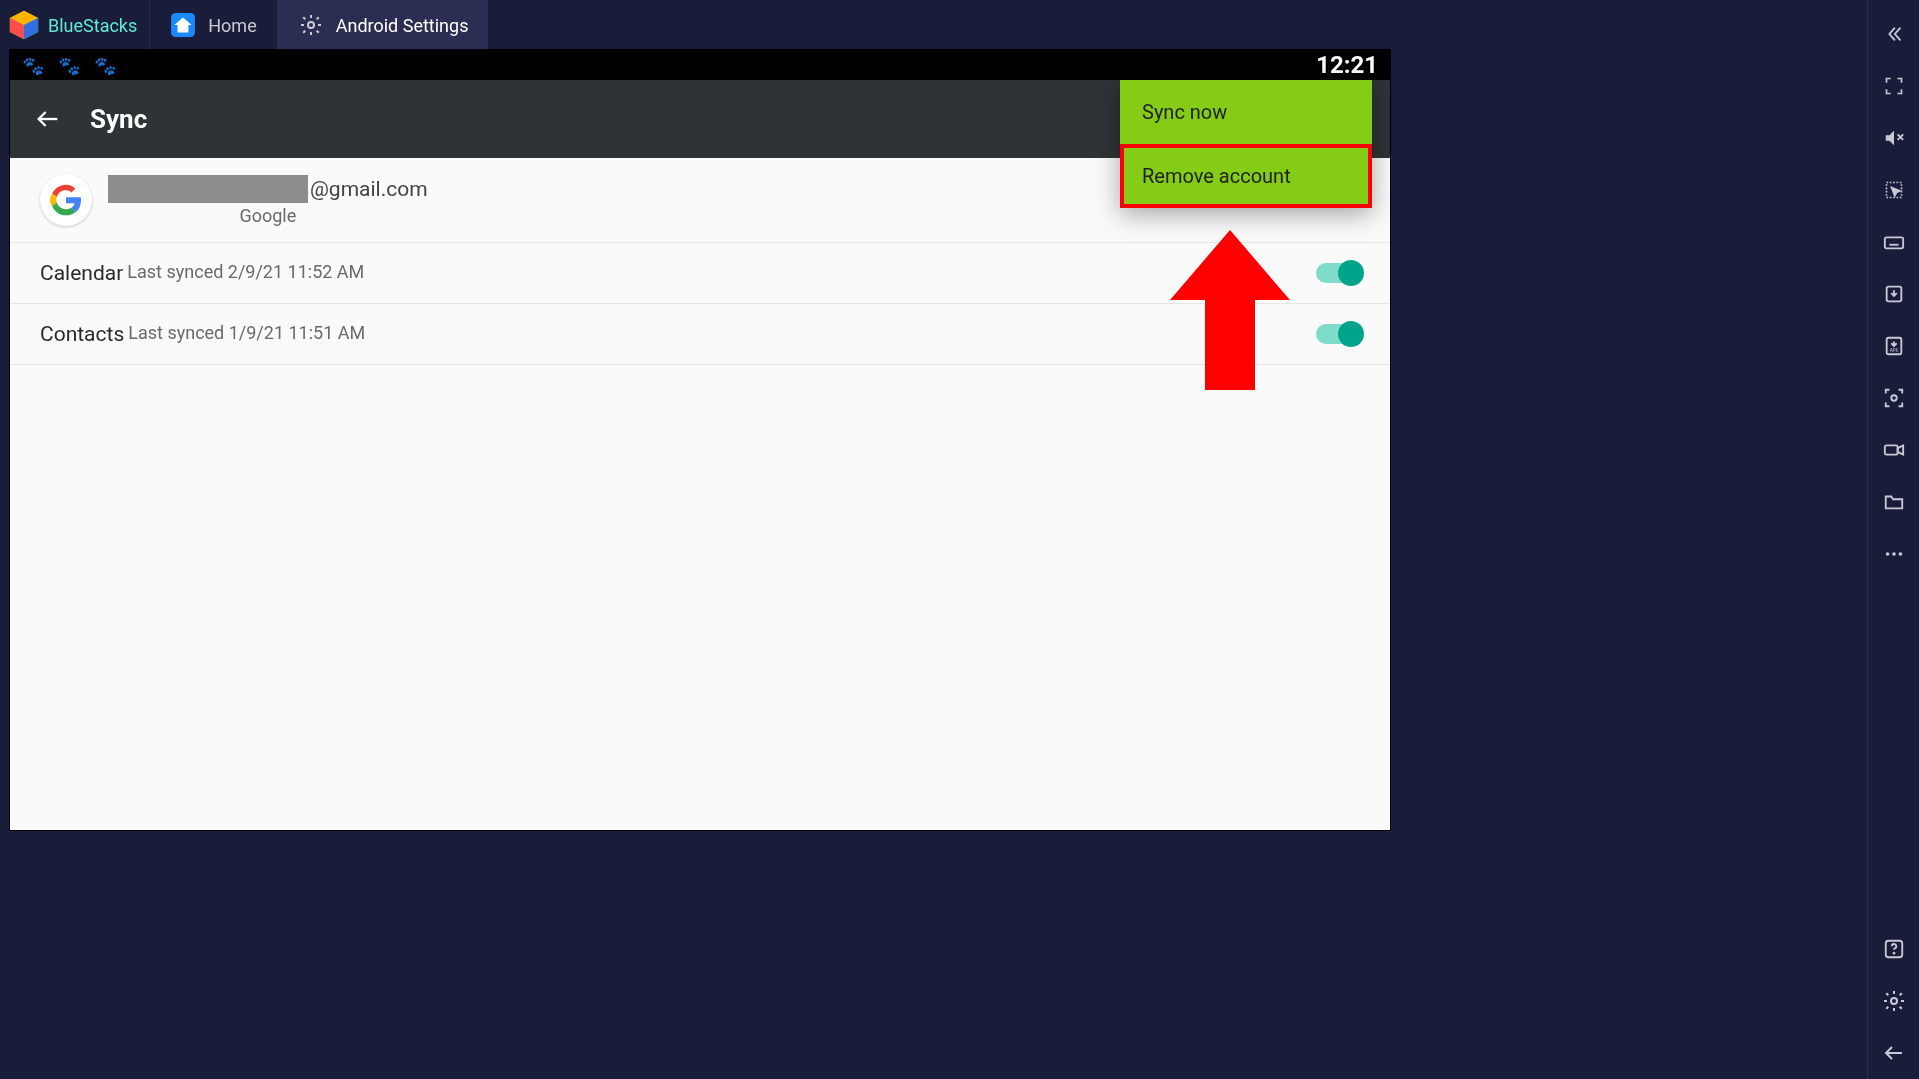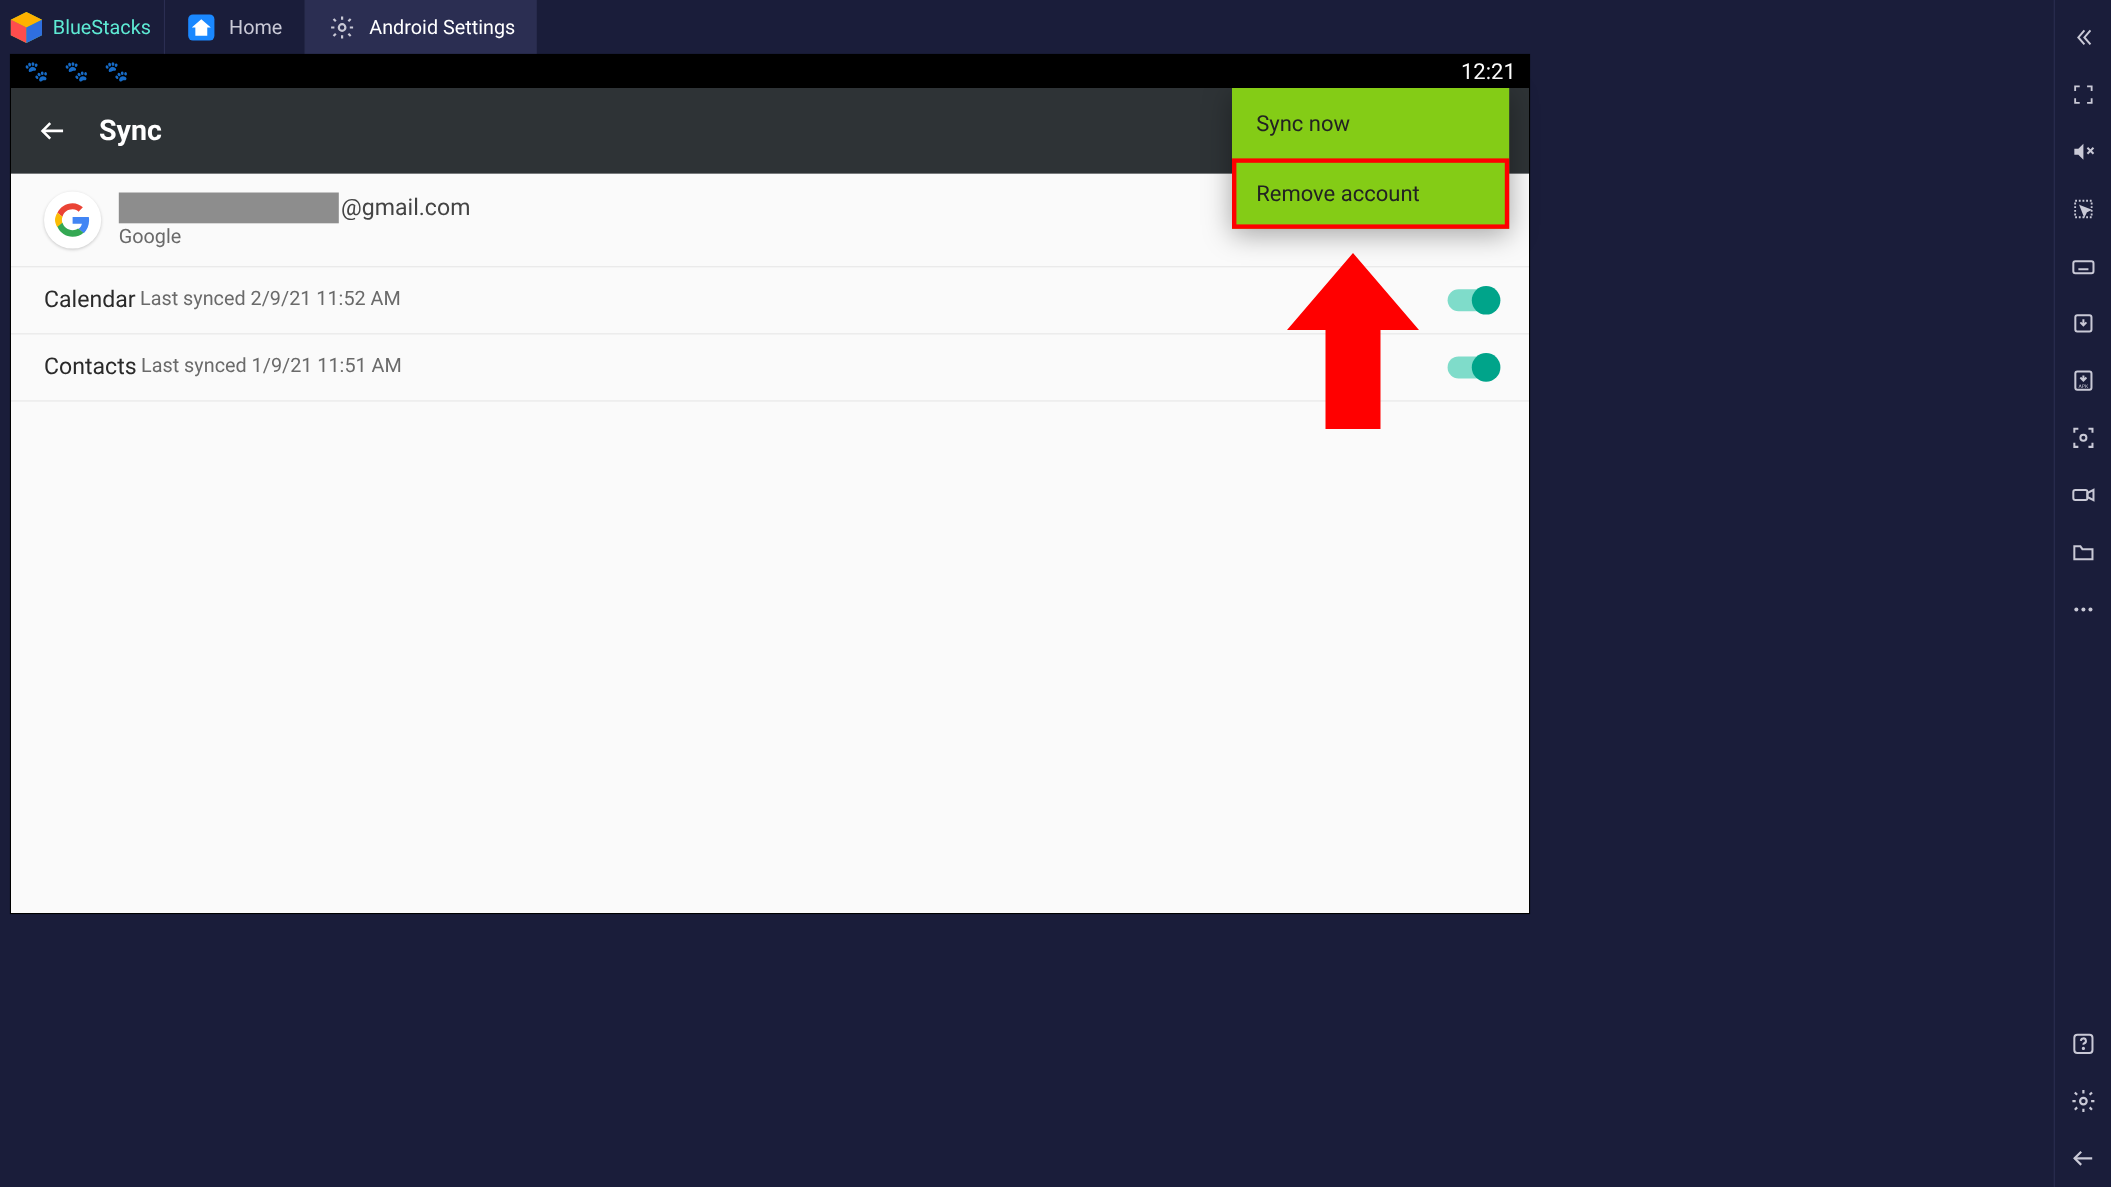--- a/index.html
+++ b/index.html
@@ -85,21 +85,21 @@
 
   
   .statusbar {
     height: 30px;
     background: #000;
     display:flex; align-items:center; justify-content:space-between;
     padding: 0 12px;
     color:#fff;
   }
   .paws { display:flex; gap:14px; font-size:18px; }
-  .clock { font-size:20px; font-weight:400; }
+  .clock { font-size:24px; font-weight:700; }
 
   
   .appbar {
     height: 78px;
     background: #2e3336;
     display:flex; align-items:center;
     padding: 0 16px;
     color:#fff;
   }
   .back-btn {
@@ -120,21 +120,21 @@
     display:flex; align-items:center;
     padding: 16px 30px;
     gap: 16px;
     border-bottom: 1px solid #e6e6e6;
   }
   .google-chip {
     width:52px; height:52px; border-radius:50%;
     background:#fff; box-shadow:0 1px 3px rgba(0,0,0,.2);
     display:flex; align-items:center; justify-content:center;
   }
-  .account-details { display:flex; flex-direction:column; }
+  .account-details { display:flex; flex-direction:column;align-items:center; }
   .email-line { display:flex; align-items:center; font-size:21px; color:#444; }
   .email-redaction {
     width: 200px; height: 28px; background:#8d8d8d; margin-right:2px;
   }
   .account-provider { font-size:18px; color:#6a6a6a; margin-top:2px; }
 
   .sync-row {
     display:flex; align-items:center; justify-content:space-between;
     padding: 18px 30px;
     border-bottom: 1px solid #e6e6e6;

